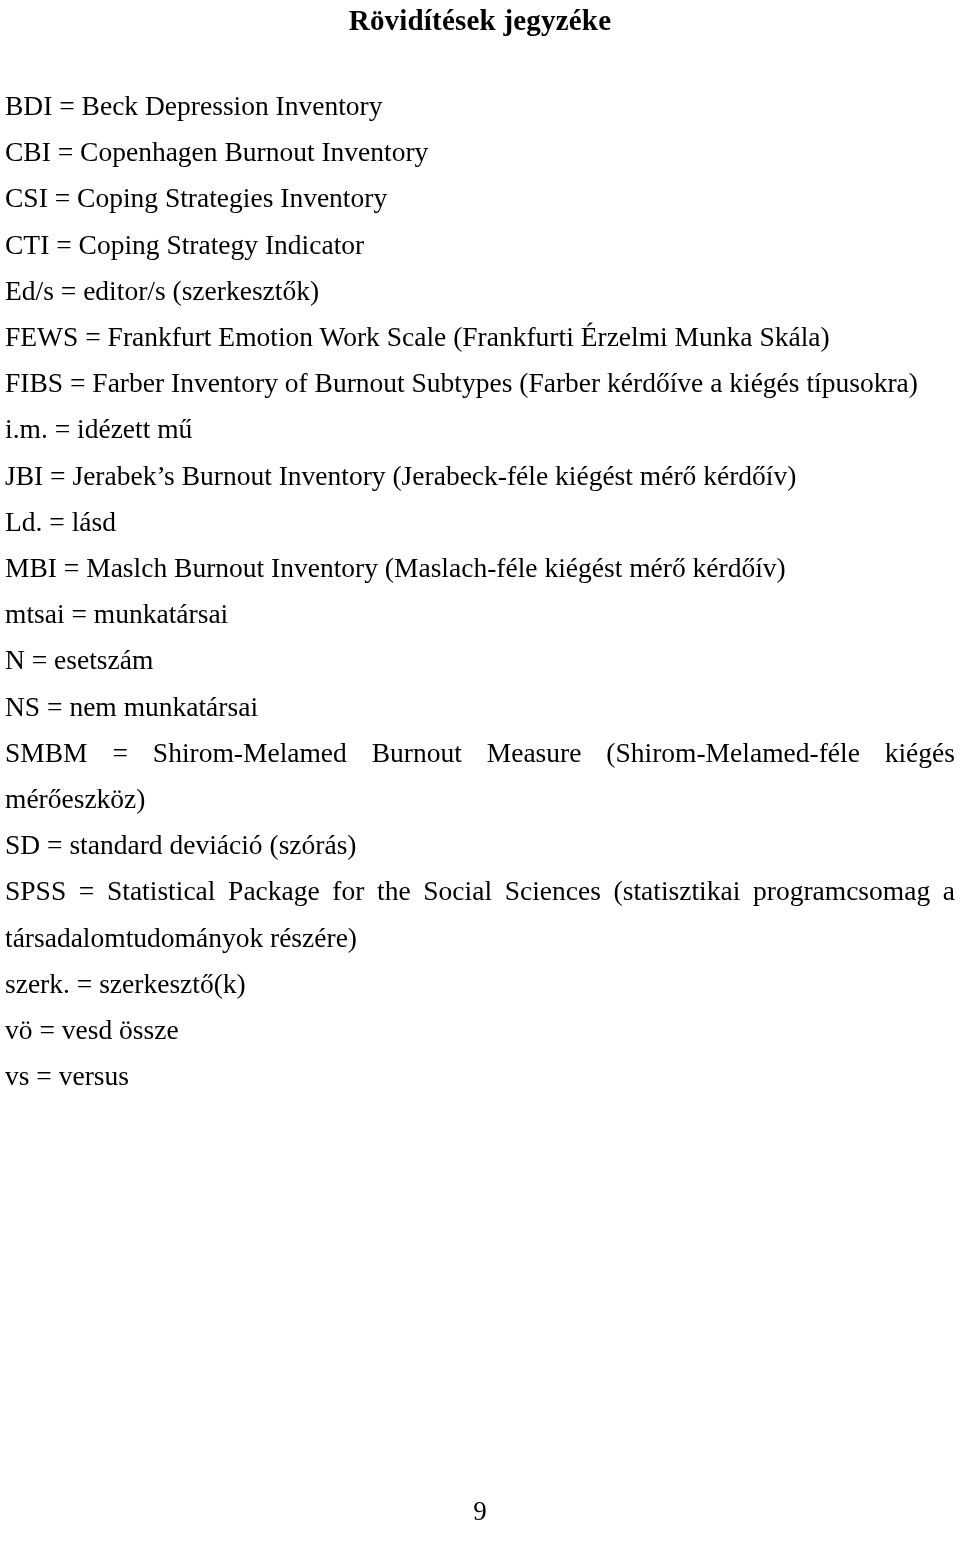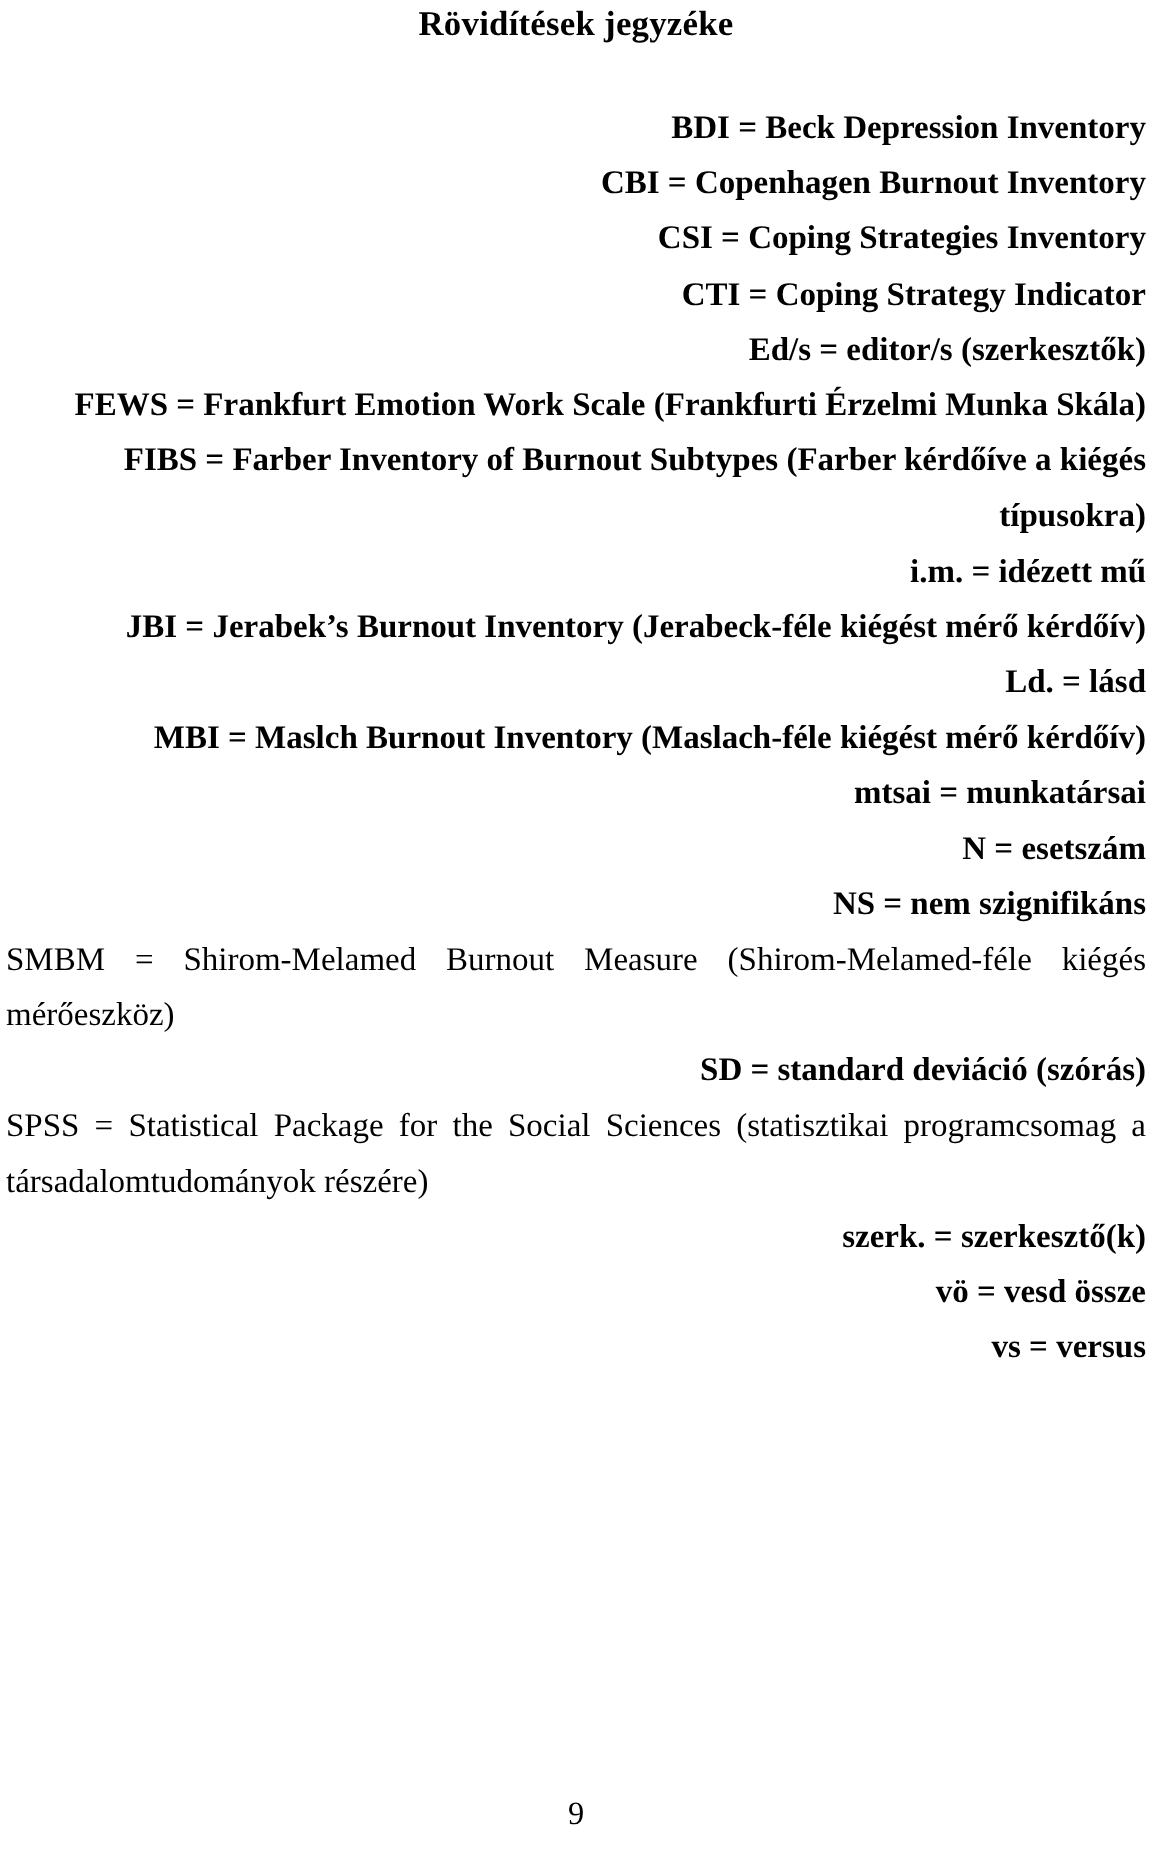--- a/index.html
+++ b/index.html
@@ -43,22 +43,21 @@
     font-size: 27.5px;
     line-height: 46.2px;
     text-align: justify;
     text-justify: inter-word;
     margin: 0;
     padding: 0;
     white-space: normal;
   }
   
   .abbrev-entry.single {
-    text-align: right;
-    font-weight: bold;
+    text-align: left;
   }
   .page-number {
     position: absolute;
     top: 1494px;
     left: 0;
     width: 960px;
     text-align: center;
     font-size: 27px;
     line-height: 34px;
   }
@@ -78,21 +77,21 @@
       <p class="abbrev-entry single">CTI = Coping Strategy Indicator</p>
       <p class="abbrev-entry single">Ed/s = editor/s (szerkesztők)</p>
       <p class="abbrev-entry single">FEWS = Frankfurt Emotion Work Scale (Frankfurti Érzelmi Munka Skála)</p>
       <p class="abbrev-entry single">FIBS = Farber Inventory of Burnout Subtypes (Farber kérdőíve a kiégés típusokra)</p>
       <p class="abbrev-entry single">i.m. = idézett mű</p>
       <p class="abbrev-entry single">JBI = Jerabek’s Burnout Inventory (Jerabeck-féle kiégést mérő kérdőív)</p>
       <p class="abbrev-entry single">Ld. = lásd</p>
       <p class="abbrev-entry single">MBI = Maslch Burnout Inventory (Maslach-féle kiégést mérő kérdőív)</p>
       <p class="abbrev-entry single">mtsai = munkatársai</p>
       <p class="abbrev-entry single">N = esetszám</p>
-      <p class="abbrev-entry single">NS = nem szignifikáns</p>
+      <p class="abbrev-entry single">NS = nem munkatársai</p>
       <p class="abbrev-entry">SMBM = Shirom-Melamed Burnout Measure (Shirom-Melamed-féle kiégés mérőeszköz)</p>
       <p class="abbrev-entry single">SD = standard deviáció (szórás)</p>
       <p class="abbrev-entry">SPSS = Statistical Package for the Social Sciences (statisztikai programcsomag a társadalomtudományok részére)</p>
       <p class="abbrev-entry single">szerk. = szerkesztő(k)</p>
       <p class="abbrev-entry single">vö = vesd össze</p>
       <p class="abbrev-entry single">vs = versus</p>
     </div>
 
   <div class="page-number">9</div>
 

